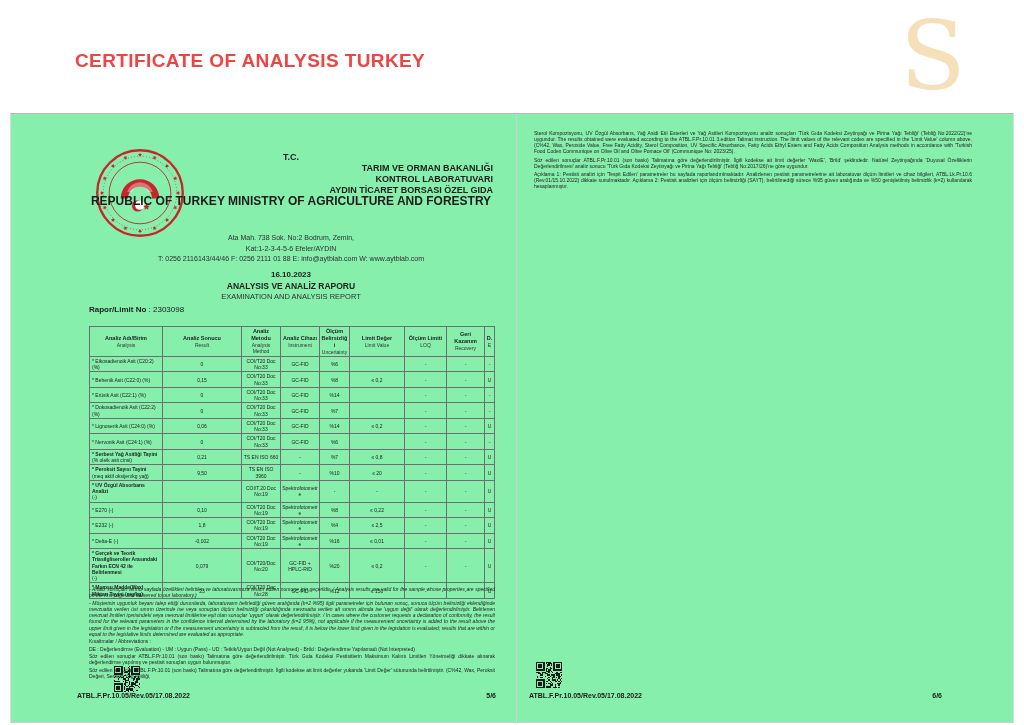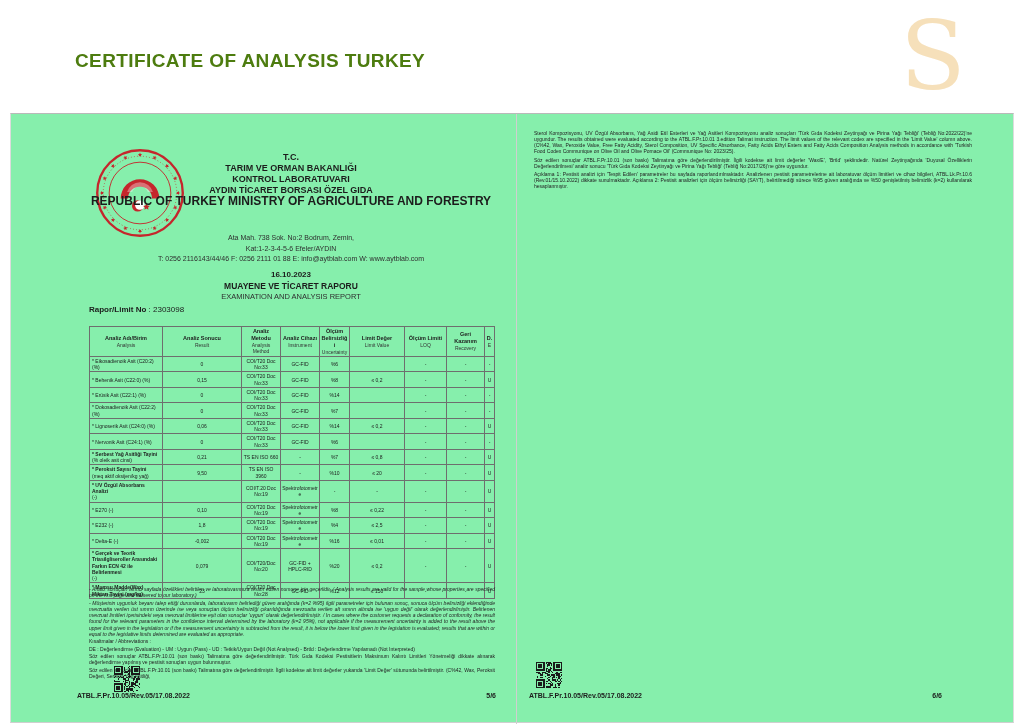--- a/index.html
+++ b/index.html
@@ -3,39 +3,39 @@
 <meta charset="utf-8">
 <style>
   * { margin:0; padding:0; box-sizing:border-box; }
   html,body { width:1024px; height:725px; background:#ffffff; overflow:hidden;
               font-family:"Liberation Sans", sans-serif; color:#1c1c1c; }
   .canvas { position:relative; width:1024px; height:725px; background:#fff; }
 
   
   .site-header { position:absolute; left:0; top:0; width:1024px; height:113px; background:#fff; }
   .page-title { position:absolute; left:75px; top:50px; font-size:19px; font-weight:bold;
-                letter-spacing:.4px; color:#4d7c0f; }
+                letter-spacing:.4px; color:#ef4444; }
   .brand-s { position:absolute; left:898px; top:4px; width:70px; height:108px;
              font-family:"DejaVu Serif", serif; font-size:96px; line-height:104px;
              color:#f6e0ba; text-align:center; }
 
   
   .pages { position:absolute; left:10px; top:113px; width:1004px; height:610px;
            border-top:1px solid #b9b9b9; border-left:1px solid #dcdcdc;
            border-right:1px solid #dcdcdc; border-bottom:1px solid #cfcfcf; background:#86efac; }
   .page-divider { position:absolute; left:505px; top:0; width:1px; height:610px; background:#cfcfcf; }
   .page { position:absolute; top:0; height:610px; }
   .page-left { left:0; width:505px; }
   .page-right { left:506px; width:498px; }
 
   
   .gov-logo { position:absolute; left:83px; top:33px; width:92px; height:92px; }
   .ministry { position:absolute; left:78px; top:38px; width:404px; text-align:center; }
   .m-tc { font-size:9px; font-weight:bold; line-height:11px; }
-  .m-tr { font-size:9px; font-weight:bold; line-height:11px; }
+  .m-tr { font-size:9px; font-weight:bold; line-height:11px;text-align:right; }
   .m-en { font-size:12px; font-weight:bold; line-height:10.5px; }
   .address { position:absolute; left:78px; top:119px; width:404px; text-align:center;
              font-size:7px; line-height:10.5px; color:#2e2e2e; }
   .report-date { position:absolute; left:78px; top:156px; width:404px; text-align:center;
                  font-size:8px; font-weight:bold; }
   .rep-title-tr { position:absolute; left:78px; top:167px; width:404px; text-align:center;
                   font-size:8.5px; font-weight:bold; }
   .rep-title-en { position:absolute; left:78px; top:178px; width:404px; text-align:center;
                   font-size:7.5px; color:#2e2e2e; }
   .report-no { position:absolute; left:78px; top:191px; font-size:8px; }
@@ -127,21 +127,21 @@
         <div class="m-en">REPUBLIC OF TURKEY MINISTRY OF AGRICULTURE AND FORESTRY</div>
       </div>
 
       <div class="address">
         <div>Ata Mah. 738 Sok. No:2 Bodrum, Zemin,</div>
         <div>Kat:1-2-3-4-5-6 Efeler/AYDIN</div>
         <div>T: 0256 2116143/44/46 F: 0256 2111 01 88 E: info@aytblab.com W: www.aytblab.com</div>
       </div>
 
       <div class="report-date">16.10.2023</div>
-      <div class="rep-title-tr">MUAYENE VE TİCARET RAPORU</div>
+      <div class="rep-title-tr">ANALYSIS VE ANALİZ RAPORU</div>
       <div class="rep-title-en">EXAMINATION AND ANALYSIS REPORT</div>
 
       <div class="report-no">
         <b>Rapor/Limit No</b>
         <span>: 2303098</span>
       </div>
 
       <div class="tbl-wrap">
         <table class="analysis">
           <colgroup>

